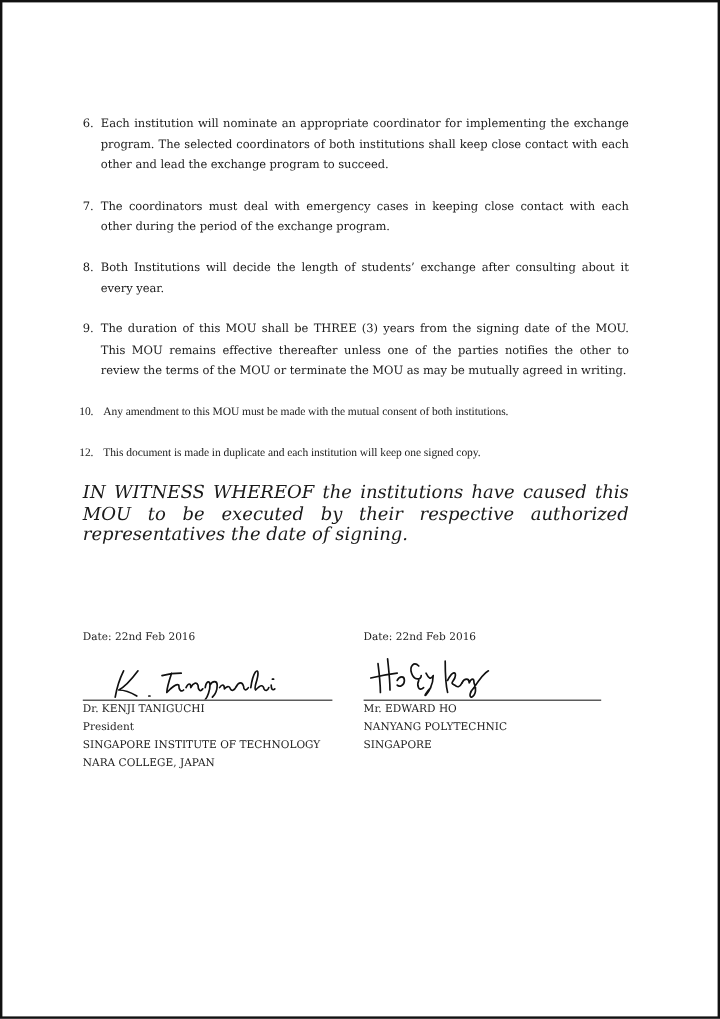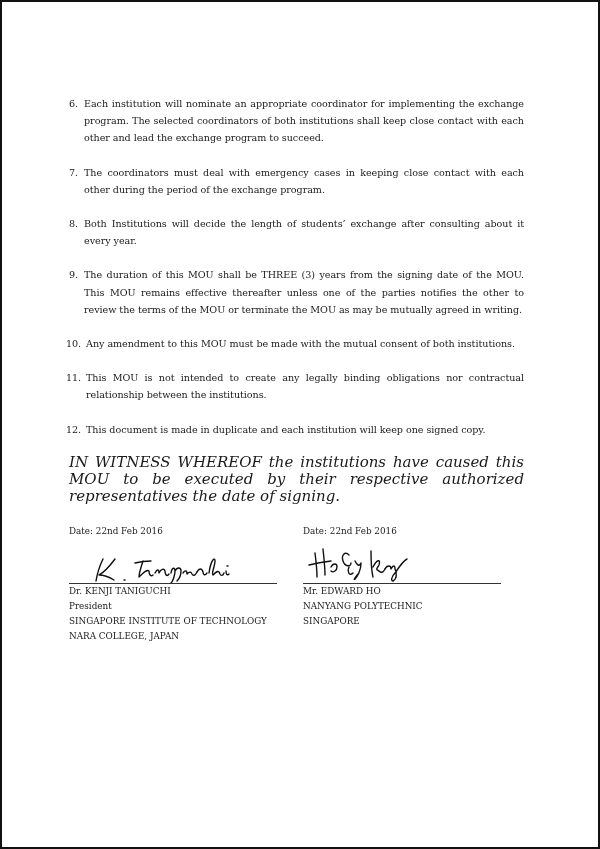--- a/index.html
+++ b/index.html
@@ -6,21 +6,21 @@
   body { width: 600px; height: 849px; position: relative; overflow: hidden; }
   .page {
     position: absolute; left: 0; top: 0; width: 596px; height: 845px;
     border: 2px solid #111; background: #fff;
     font-family: "DejaVu Serif", "Liberation Serif", serif;
     color: #1a1a1a;
   }
   .content { position: absolute; left: 67px; top: 93px; width: 455px; }
   .item { position: relative; padding-left: 15px; font-size: 9.6px; line-height: 17.2px; text-align: justify; margin-bottom: 17px; letter-spacing: -0.05px; }
   .item .num { position: absolute; left: 0; top: 0; }
-  .item.wide { padding-left: 17px; }
+  .item.wide { padding-left: 17px; font-family: Liberation Serif, serif; }
   .item.wide .num { left: -3px; }
   .witness { font-size: 15px; line-height: 17.2px; text-align: justify; margin-top: -1px; font-style: italic; }
   .sig-area { position: absolute; left: 67px; top: 523px; width: 460px; height: 150px; }
   .sig-block { position: absolute; top: 0; font-size: 8.8px; }
   .sig-block.left { left: 0; width: 215px; }
   .sig-block.right { left: 234px; width: 200px; }
   .date { line-height: 12px; }
   .signature { position: relative; height: 46px; }
   .signature svg { position: absolute; left: 0; top: 0; }
   .sig-line { border-top: 1px solid #333; margin-top: 0; }
@@ -45,24 +45,20 @@
       <span class="num">8.</span>
       <span>Both Institutions will decide the length of students’ exchange after consulting about it every year.</span>
     </div>
     <div class="item">
       <span class="num">9.</span>
       <span>The duration of this MOU shall be THREE (3) years from the signing date of the MOU. This MOU remains effective thereafter unless one of the parties notifies the other to review the terms of the MOU or terminate the MOU as may be mutually agreed in writing.</span>
     </div>
     <div class="item wide">
       <span class="num">10.</span>
       <span>Any amendment to this MOU must be made with the mutual consent of both institutions.</span>
-    </div>
-    <div class="item wide">
-      <span class="num">11.</span>
-      <span>This MOU is not intended to create any legally binding obligations nor contractual relationship between the institutions.</span>
     </div>
     <div class="item wide">
       <span class="num">12.</span>
       <span>This document is made in duplicate and each institution will keep one signed copy.</span>
     </div>
     <div class="witness">IN WITNESS WHEREOF the institutions have caused this MOU to be executed by their respective authorized representatives the date of signing.</div>
   </div>
 
   <div class="sig-area">
     <div class="sig-block left">

